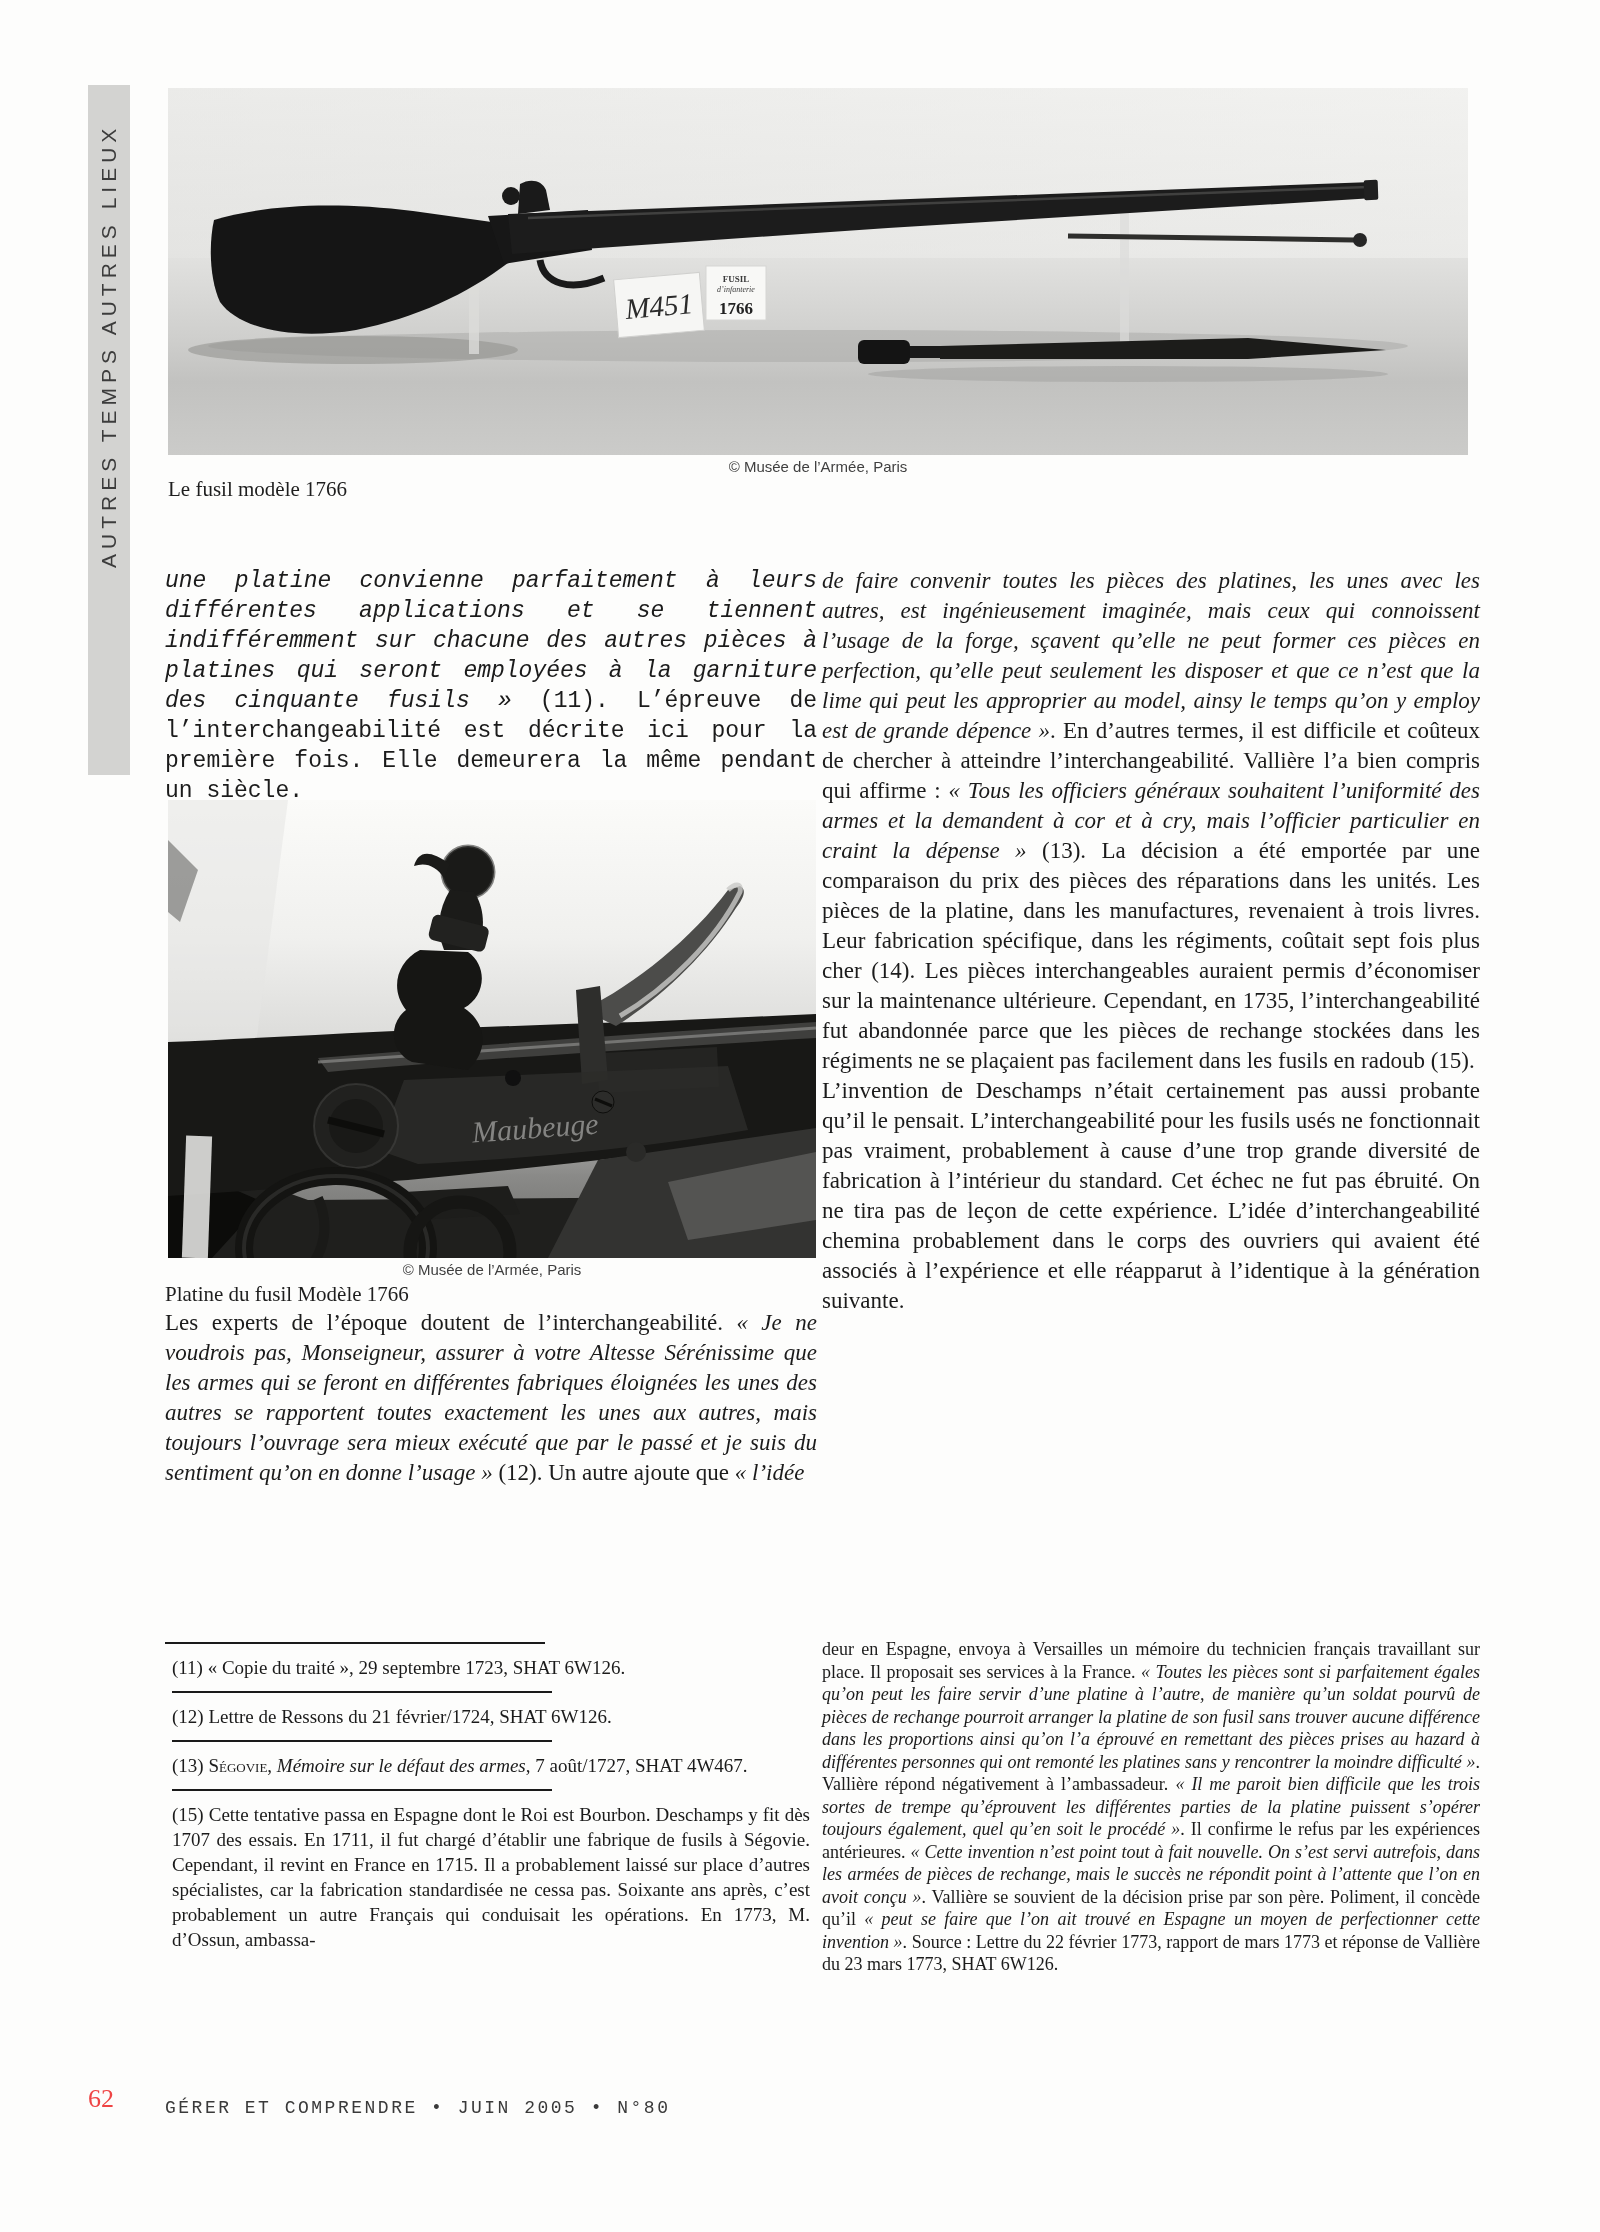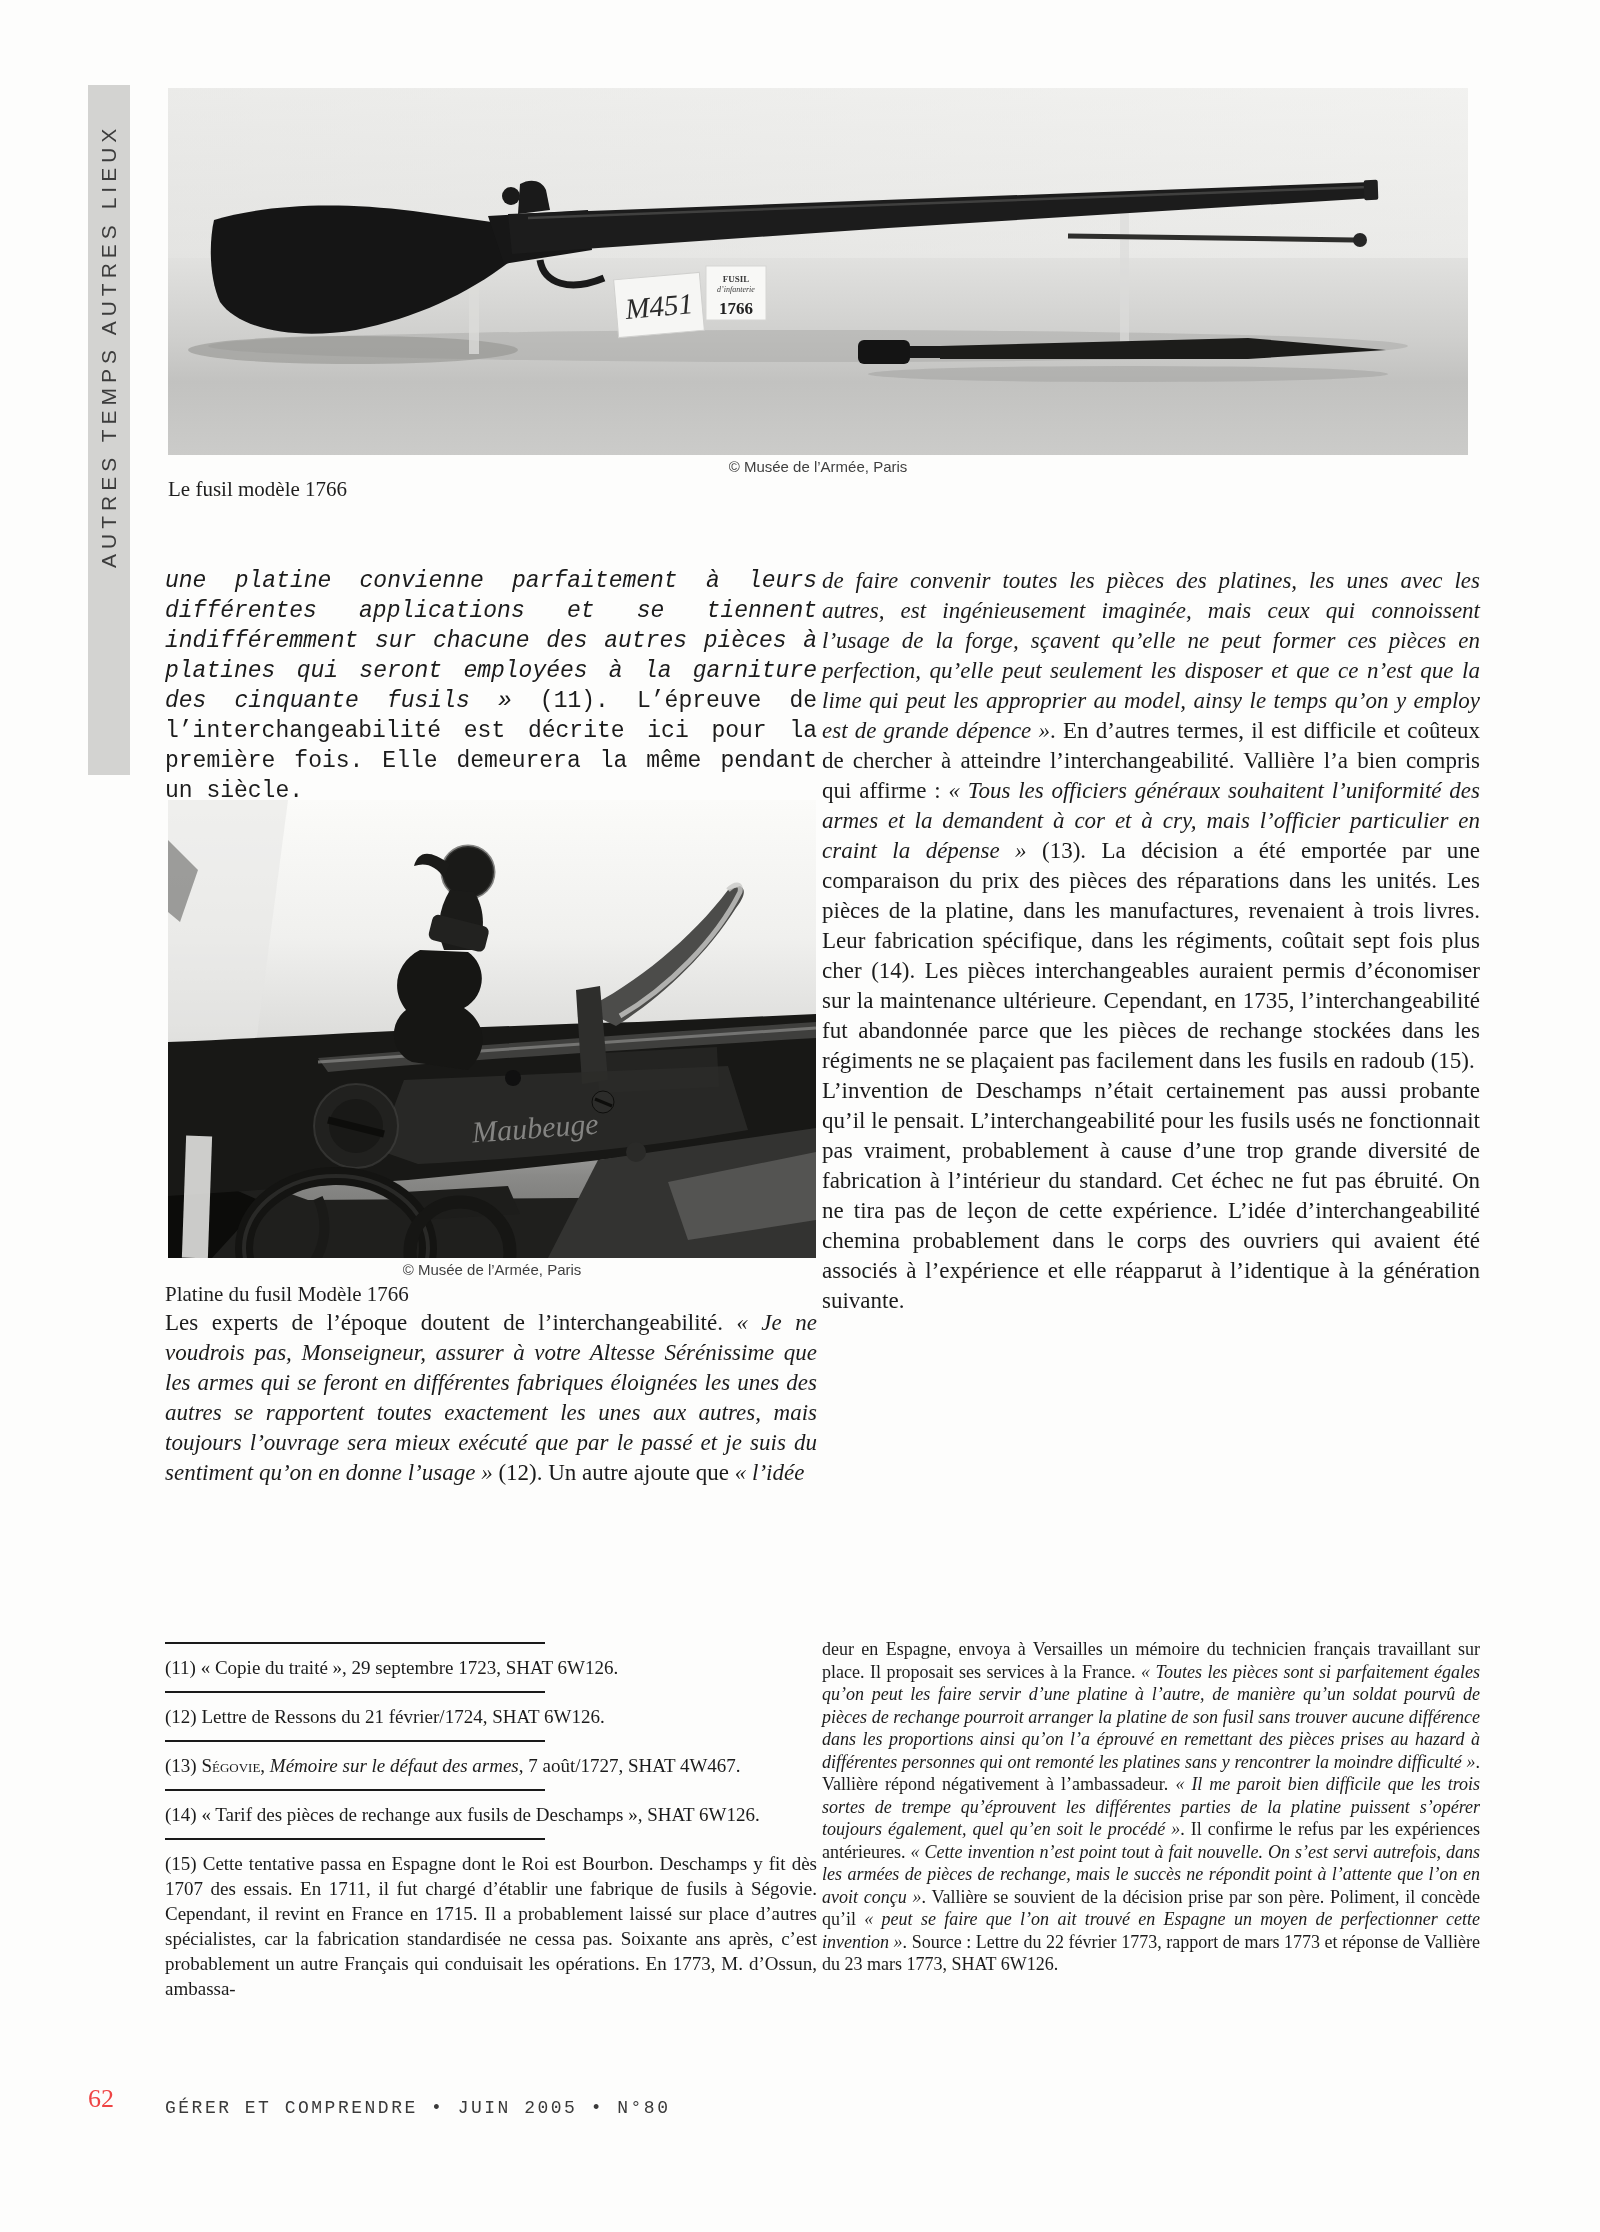--- a/index.html
+++ b/index.html
@@ -37,21 +37,21 @@
   .fn-cont{
     position:absolute;left:822px;top:1638px;width:658px;
     font-family:"Liberation Serif",serif;font-size:18px;line-height:22.5px;
     color:#1b1b1b;text-align:justify;margin:0;
   }
   .footnotes{
     position:absolute;left:165px;top:1642px;width:652px;
     font-family:"Liberation Serif",serif;font-size:19px;line-height:25px;color:#1b1b1b;
   }
   .footnotes::before{content:"";display:block;width:380px;border-top:2px solid #1a1a1a;margin:0 0 11px 0;}
-  .fn{margin:0;text-align:justify;}
+  .fn{margin:7px;text-align:justify;}
   .fn:not(:last-child)::after{content:"";display:block;width:380px;border-top:2px solid #1a1a1a;margin:11px 0;}
   .page-number{position:absolute;left:88px;top:2084px;font-family:Liberation Serif, serif;font-size:26px;color:#ef4444;}
   .journal-line{
     position:absolute;left:165px;top:2098px;font-family:Liberation Mono, monospace;
     font-size:18px;letter-spacing:2.5px;color:#3a3a3a;
   }
 </style>
 </head>
 <body>
 
@@ -162,21 +162,20 @@
 </figure>
 <div class="credit credit2">© Musée de l’Armée, Paris</div>
 <div class="caption caption2">Platine du fusil Modèle 1766</div>
 
 <p class="body para-l2"><span>Les experts de l’époque doutent de l’interchangeabilité. </span><span class="it">« Je ne voudrois pas, Monseigneur, assurer à votre Altesse Sérénissime que les armes qui se feront en différentes fabriques éloignées les unes des autres se rapportent toutes exactement les unes aux autres, mais toujours l’ouvrage sera mieux exécuté que par le passé et je suis du sentiment qu’on en donne l’usage »</span><span> (12). Un autre ajoute que </span><span class="it">« l’idée</span></p>
 
 <div class="footnotes">
   <div class="fn"><span>(11) « Copie du traité », 29 septembre 1723, SHAT 6W126.</span></div>
   <div class="fn"><span>(12) Lettre de Ressons du 21 février/1724, SHAT 6W126.</span></div>
   <div class="fn"><span>(13) </span><span class="sc">Ségovie</span><span>, </span><span class="it">Mémoire sur le défaut des armes</span><span>, 7 août/1727, SHAT 4W467.</span></div>
-  <div class="fn"><span>(14) « Tarif des pièces de rechange aux fusils de Deschamps », SHAT 6W126.</span></div>
   <div class="fn"><span>(15) Cette tentative passa en Espagne dont le Roi est Bourbon. Deschamps y fit dès 1707 des essais. En 1711, il fut chargé d’établir une fabrique de fusils à Ségovie. Cependant, il revint en France en 1715. Il a probablement laissé sur place d’autres spécialistes, car la fabrication standardisée ne cessa pas. Soixante ans après, c’est probablement un autre Français qui conduisait les opérations. En 1773, M. d’Ossun, ambassa-</span></div>
 </div>
 
 <div class="colR">
   <p class="body"><span class="it">de faire convenir toutes les pièces des platines, les unes avec les autres, est ingénieusement imaginée, mais ceux qui connoissent l’usage de la forge, sçavent qu’elle ne peut former ces pièces en perfection, qu’elle peut seulement les disposer et que ce n’est que la lime qui peut les approprier au model, ainsy le temps qu’on y employ est de grande dépence »</span><span>. En d’autres termes, il est difficile et coûteux de chercher à atteindre l’interchangeabilité. Vallière l’a bien compris qui affirme : </span><span class="it">« Tous les officiers généraux souhaitent l’uniformité des armes et la demandent à cor et à cry, mais l’officier particulier en craint la dépense »</span><span> (13). La décision a été emportée par une comparaison du prix des pièces des réparations dans les unités. Les pièces de la platine, dans les manufactures, revenaient à trois livres. Leur fabrication spécifique, dans les régiments, coûtait sept fois plus cher (14). Les pièces interchangeables auraient permis d’économiser sur la maintenance ultérieure. Cependant, en 1735, l’interchangeabilité fut abandonnée parce que les pièces de rechange stockées dans les régiments ne se plaçaient pas facilement dans les fusils en radoub (15).</span></p>
   <p class="body"><span>L’invention de Deschamps n’était certainement pas aussi probante qu’il le pensait. L’interchangeabilité pour les fusils usés ne fonctionnait pas vraiment, probablement à cause d’une trop grande diversité de fabrication à l’intérieur du standard. Cet échec ne fut pas ébruité. On ne tira pas de leçon de cette expérience. L’idée d’interchangeabilité chemina probablement dans le corps des ouvriers qui avaient été associés à l’expérience et elle réapparut à l’identique à la génération suivante.</span></p>
 </div>
 <p class="fn-cont"><span>deur en Espagne, envoya à Versailles un mémoire du technicien français travaillant sur place. Il proposait ses services à la France. </span><span class="it">« Toutes les pièces sont si parfaitement égales qu’on peut les faire servir d’une platine à l’autre, de manière qu’un soldat pourvû de pièces de rechange pourroit arranger la platine de son fusil sans trouver aucune différence dans les proportions ainsi qu’on l’a éprouvé en remettant des pièces prises au hazard à différentes personnes qui ont remonté les platines sans y rencontrer la moindre difficulté »</span><span>. Vallière répond négativement à l’ambassadeur. </span><span class="it">« Il me paroit bien difficile que les trois sortes de trempe qu’éprouvent les différentes parties de la platine puissent s’opérer toujours également, quel qu’en soit le procédé »</span><span>. Il confirme le refus par les expériences antérieures. </span><span class="it">« Cette invention n’est point tout à fait nouvelle. On s’est servi autrefois, dans les armées de pièces de rechange, mais le succès ne répondit point à l’attente que l’on en avoit conçu »</span><span>. Vallière se souvient de la décision prise par son père. Poliment, il concède qu’il </span><span class="it">« peut se faire que l’on ait trouvé en Espagne un moyen de perfectionner cette invention »</span><span>. Source : Lettre du 22 février 1773, rapport de mars 1773 et réponse de Vallière du 23 mars 1773, SHAT 6W126.</span></p>
 
 <div class="page-number">62</div>

